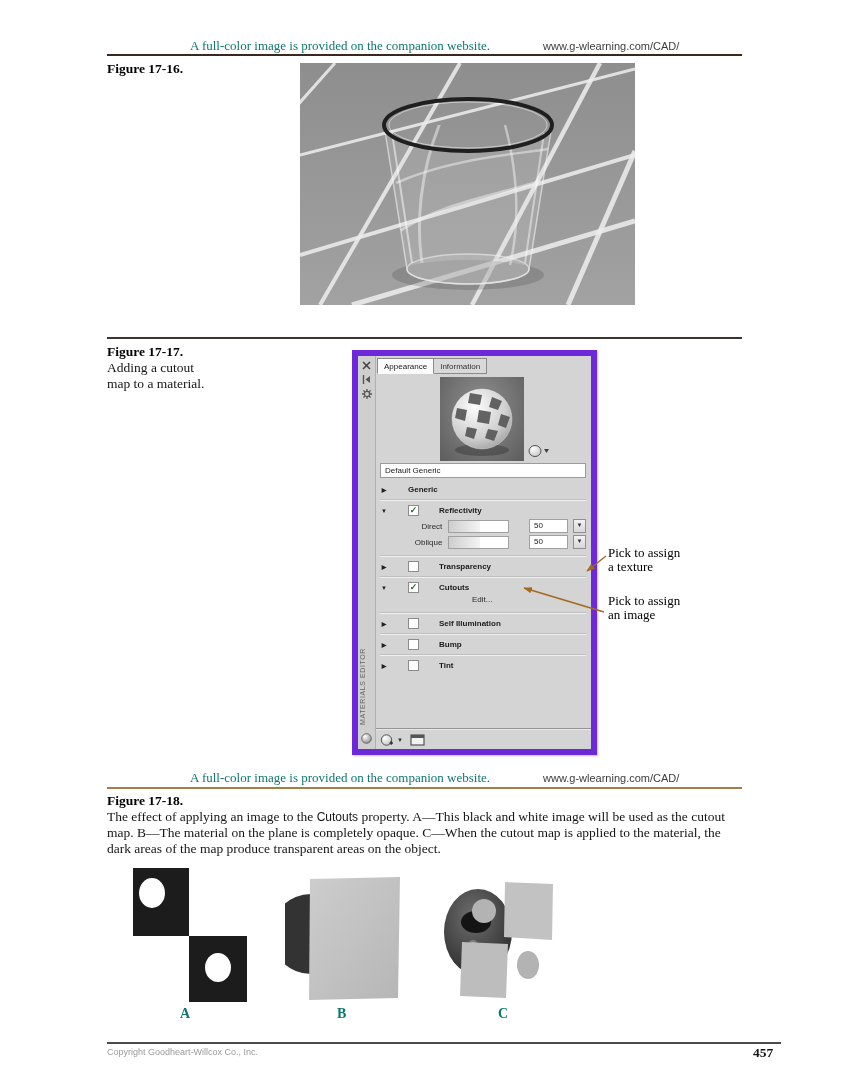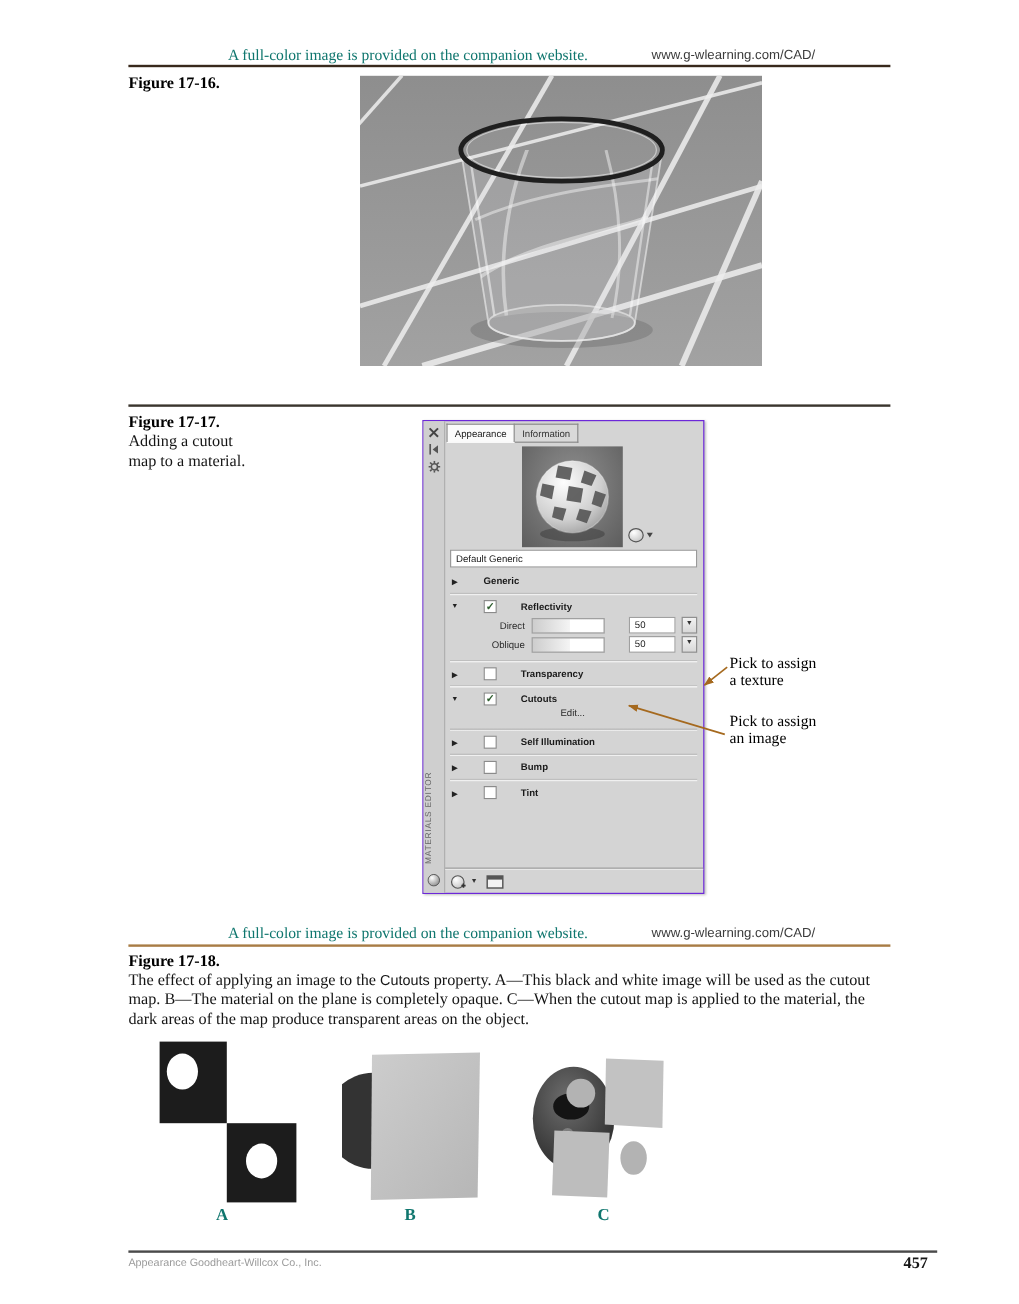--- a/index.html
+++ b/index.html
@@ -6,21 +6,21 @@
   #page{position:relative;width:849px;height:1087px;background:#fff;overflow:hidden;
         font-family:"Liberation Serif", serif;color:#151515;}
   .abs{position:absolute;}
   .brown{color:#0f766e;}
   .serif13{font-size:13.5px;line-height:15.8px;}
   .figlabel{font-weight:bold;font-size:13.5px;color:#000000;}
   .sans{font-family:"Liberation Sans", sans-serif;}
   .rule{height:2px;}
   
   #panel{left:352px;top:350px;width:233px;height:393px;background:#d4d4d4;
-         border:1px solid #6d28d9;box-shadow:1px 1px 2px rgba(0,0,0,.25);
+         border:6px solid #6d28d9;box-shadow:1px 1px 2px rgba(0,0,0,.25);
          font-family:"Liberation Sans", sans-serif;font-size:8px;color:#1a1a1a;}
   #strip{position:absolute;left:0;top:0;bottom:0;width:17px;background:#cfcfcf;border-right:1px solid #b0b0b0;}
   #pcontent{position:absolute;left:18px;top:0;right:0;bottom:0;}
   .tab{display:inline-block;padding:3px 6px 2px 6px;border:1px solid #8a8a8a;font-size:8px;}
   .tab.active{background:#fbfbfb;border-bottom-color:#fbfbfb;position:relative;z-index:2;}
   .tab.inactive{background:#d9d9d9;border-left:none;color:#333;}
   .sep{height:2px;background:linear-gradient(#bfbfbf 50%, #f0f0f0 50%);margin:2px 0;}
   .secrow{display:flex;align-items:center;gap:20px;height:15px;font-weight:bold;}
   .tri{font-size:6px;color:#222;width:8px;text-align:center;}
   .cbx{width:9px;height:9px;background:#fff;border:1px solid #8b8b8b;font-size:9px;line-height:8px;
@@ -328,16 +328,16 @@
       <polygon points="22,67 68,69 66,123 20,121" fill="#bdbdbd"></polygon>
       <ellipse cx="88" cy="90" rx="11" ry="14" fill="#b3b3b3"></ellipse>
     </svg>
   </div>
 
   <div class="abs brown" style="left:180px;top:1006px;font-weight:bold;font-size:14px;">A</div>
   <div class="abs brown" style="left:337px;top:1006px;font-weight:bold;font-size:14px;">B</div>
   <div class="abs brown" style="left:498px;top:1006px;font-weight:bold;font-size:14px;">C</div>
 
   <div class="abs" style="left:107px;top:1042px;width:674px;height:1.5px;background:#4a4a4a;"></div>
-  <div class="abs sans" style="left:107px;top:1047px;font-size:9px;color:#9b9b9b;">Appearance Goodheart-Willcox Co., Inc.</div>
+  <div class="abs sans" style="left:107px;top:1047px;font-size:9px;color:#9b9b9b;">Copyright Goodheart-Willcox Co., Inc.</div>
   <div class="abs" style="left:753px;top:1045px;font-weight:bold;font-size:13.5px;">457</div>
 
 </div>
 
 </body></html>

